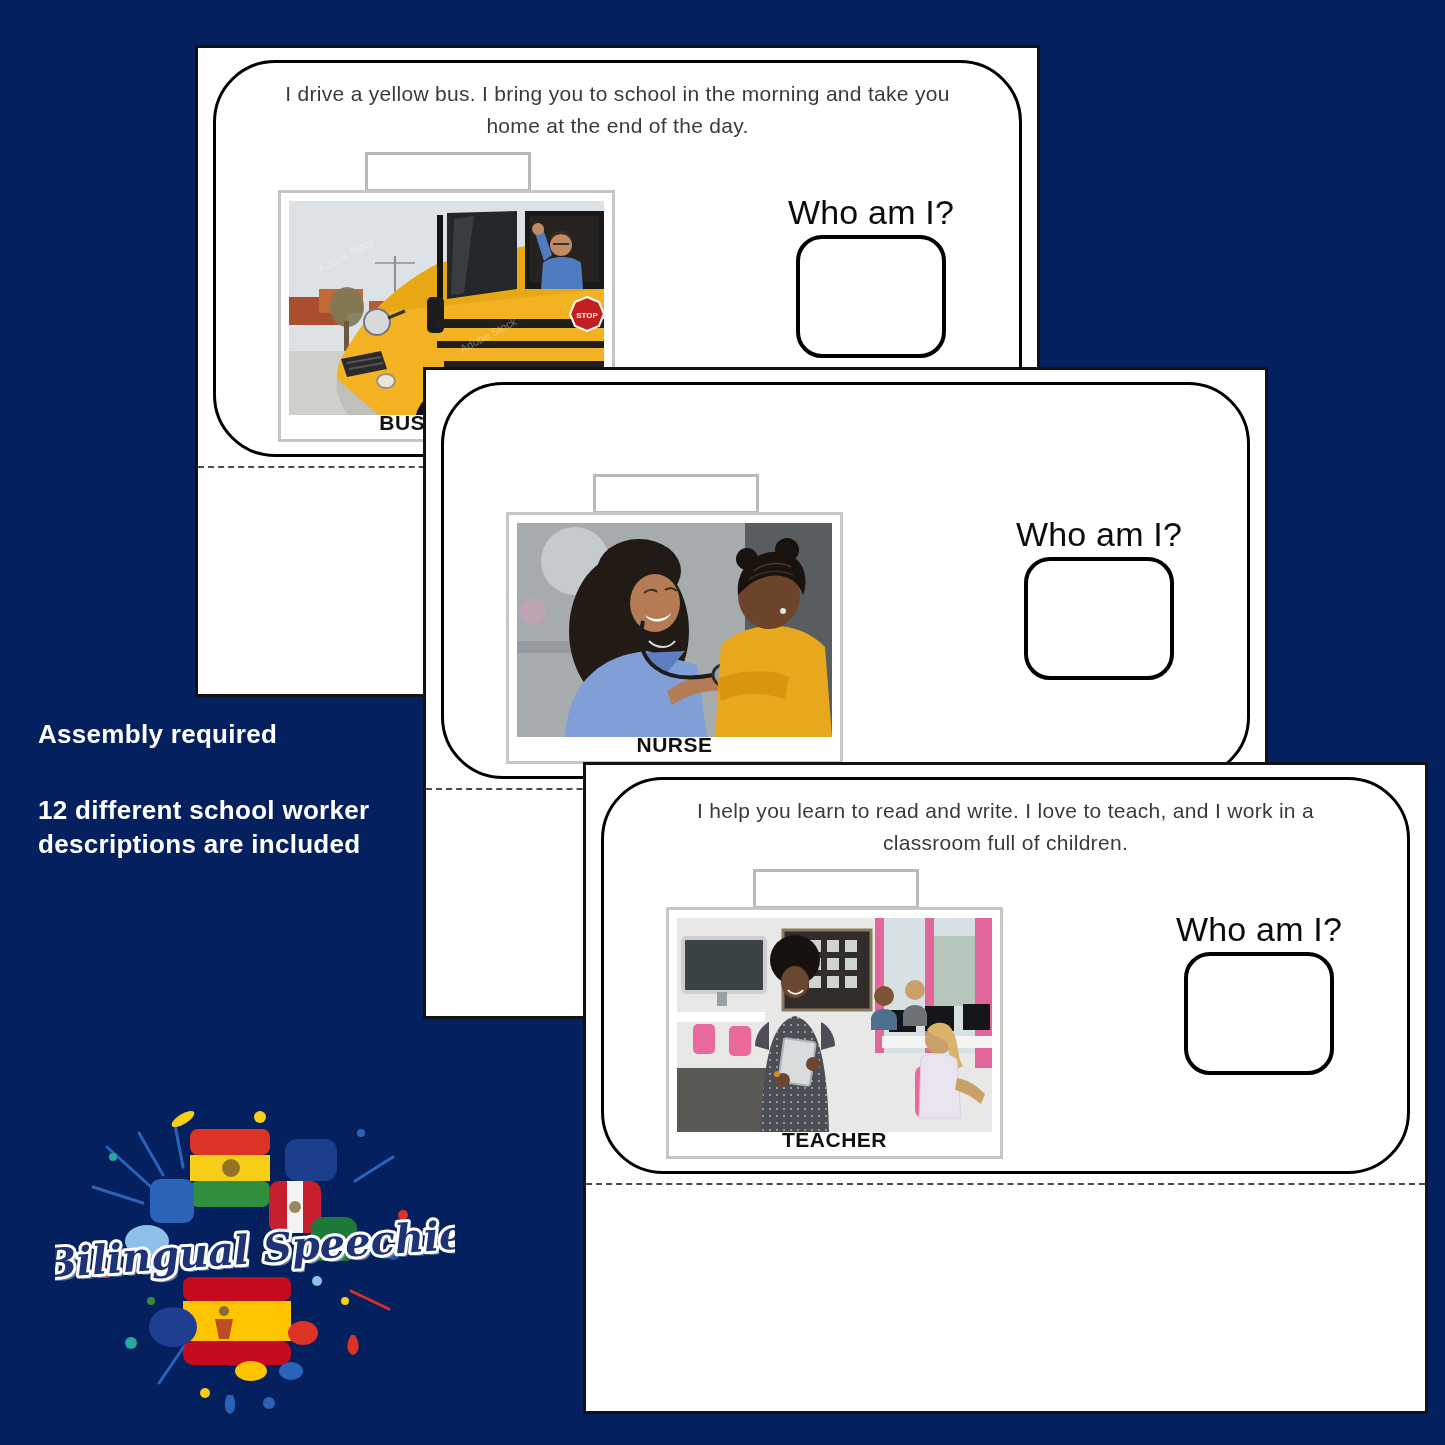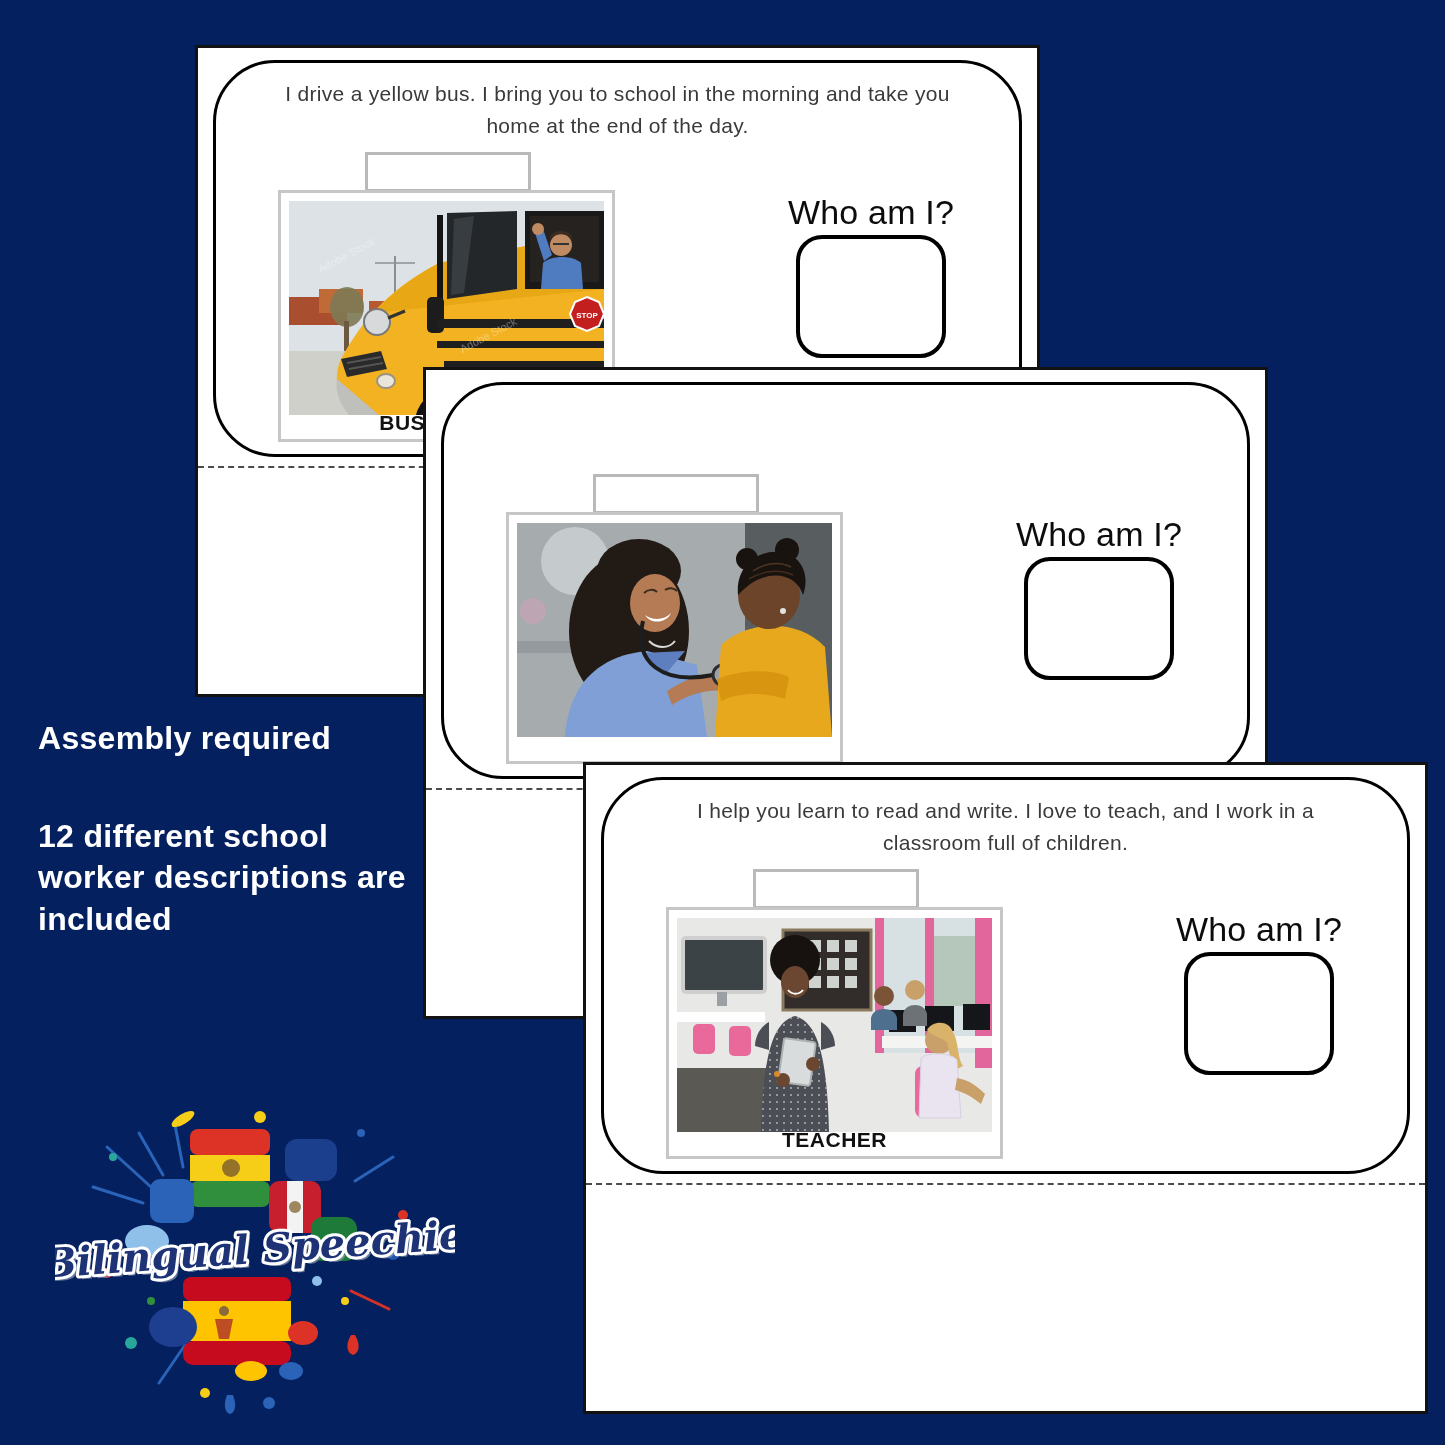--- a/index.html
+++ b/index.html
@@ -27,22 +27,22 @@
        font-weight:normal;font-size:34px;color:#0c0c0c;letter-spacing:.2px;}
   .answer-box{position:absolute;left:580px;top:172px;width:142px;height:115px;
        border:4px solid #000;border-radius:26px;background:#fff;}
   .cutline{position:absolute;left:0;right:0;top:418px;height:0;border-top:2px dashed #4a4a4a;}
   
   .wm{position:absolute;color:#ffffff;opacity:.35;font-size:11px;pointer-events:none;}
   .wm.d1{left:26px;top:48px;transform:rotate(-28deg);}
   .wm.d2{left:168px;top:128px;transform:rotate(-28deg);}
   
   .notes{position:absolute;left:38px;top:718px;width:380px;color:#ffffff;z-index:4;}
-  .notes p{margin:0;font-weight:bold;font-size:32px;line-height:1.3;letter-spacing:.3px;}
-  .notes p + p{margin-top:56px;}
+  .notes p{margin:0;font-weight:bold;font-size:26px;line-height:1.3;letter-spacing:.3px;}
+  .notes p + p{margin-top:42px;}
   
   .logo{position:absolute;left:55px;top:1095px;width:400px;height:330px;z-index:4;}
 </style>
 </head>
 <body>
 
 <div class="canvas">
 
   <section class="sheet sheet1">
     <div class="card">
@@ -144,20 +144,21 @@
             <path d="M200,156 C225,146 255,146 272,154 L268,176 C245,168 220,170 204,178 Z" fill="#d8950f"></path>
             <ellipse cx="252" cy="72" rx="31" ry="34" fill="#6b4429"></ellipse>
             <path d="M221,72 C218,38 248,24 268,30 C288,36 292,56 286,72 C280,50 248,42 221,72 Z" fill="#191310"></path>
             <circle cx="230" cy="36" r="11" fill="#191310"></circle>
             <circle cx="270" cy="27" r="12" fill="#191310"></circle>
             <path d="M236,48 C248,40 262,38 274,44" stroke="#6b4429" stroke-width="1.5" fill="none" opacity=".7"></path>
             <path d="M232,56 C246,48 262,46 276,52" stroke="#6b4429" stroke-width="1.5" fill="none" opacity=".5"></path>
             <circle cx="266" cy="88" r="3" fill="#e3e3e3"></circle>
           </svg>
         </div>
+        <div class="photo-label">NURSE</div>
       </div>
       <div class="who">Who am I?</div>
       <div class="answer-box"></div>
     </div>
     <div class="cutline"></div>
   </section>
 
   <section class="sheet sheet3">
     <div class="card">
       <p class="desc">I help you learn to read and write. I love to teach, and I work in a classroom full of children.</p>

